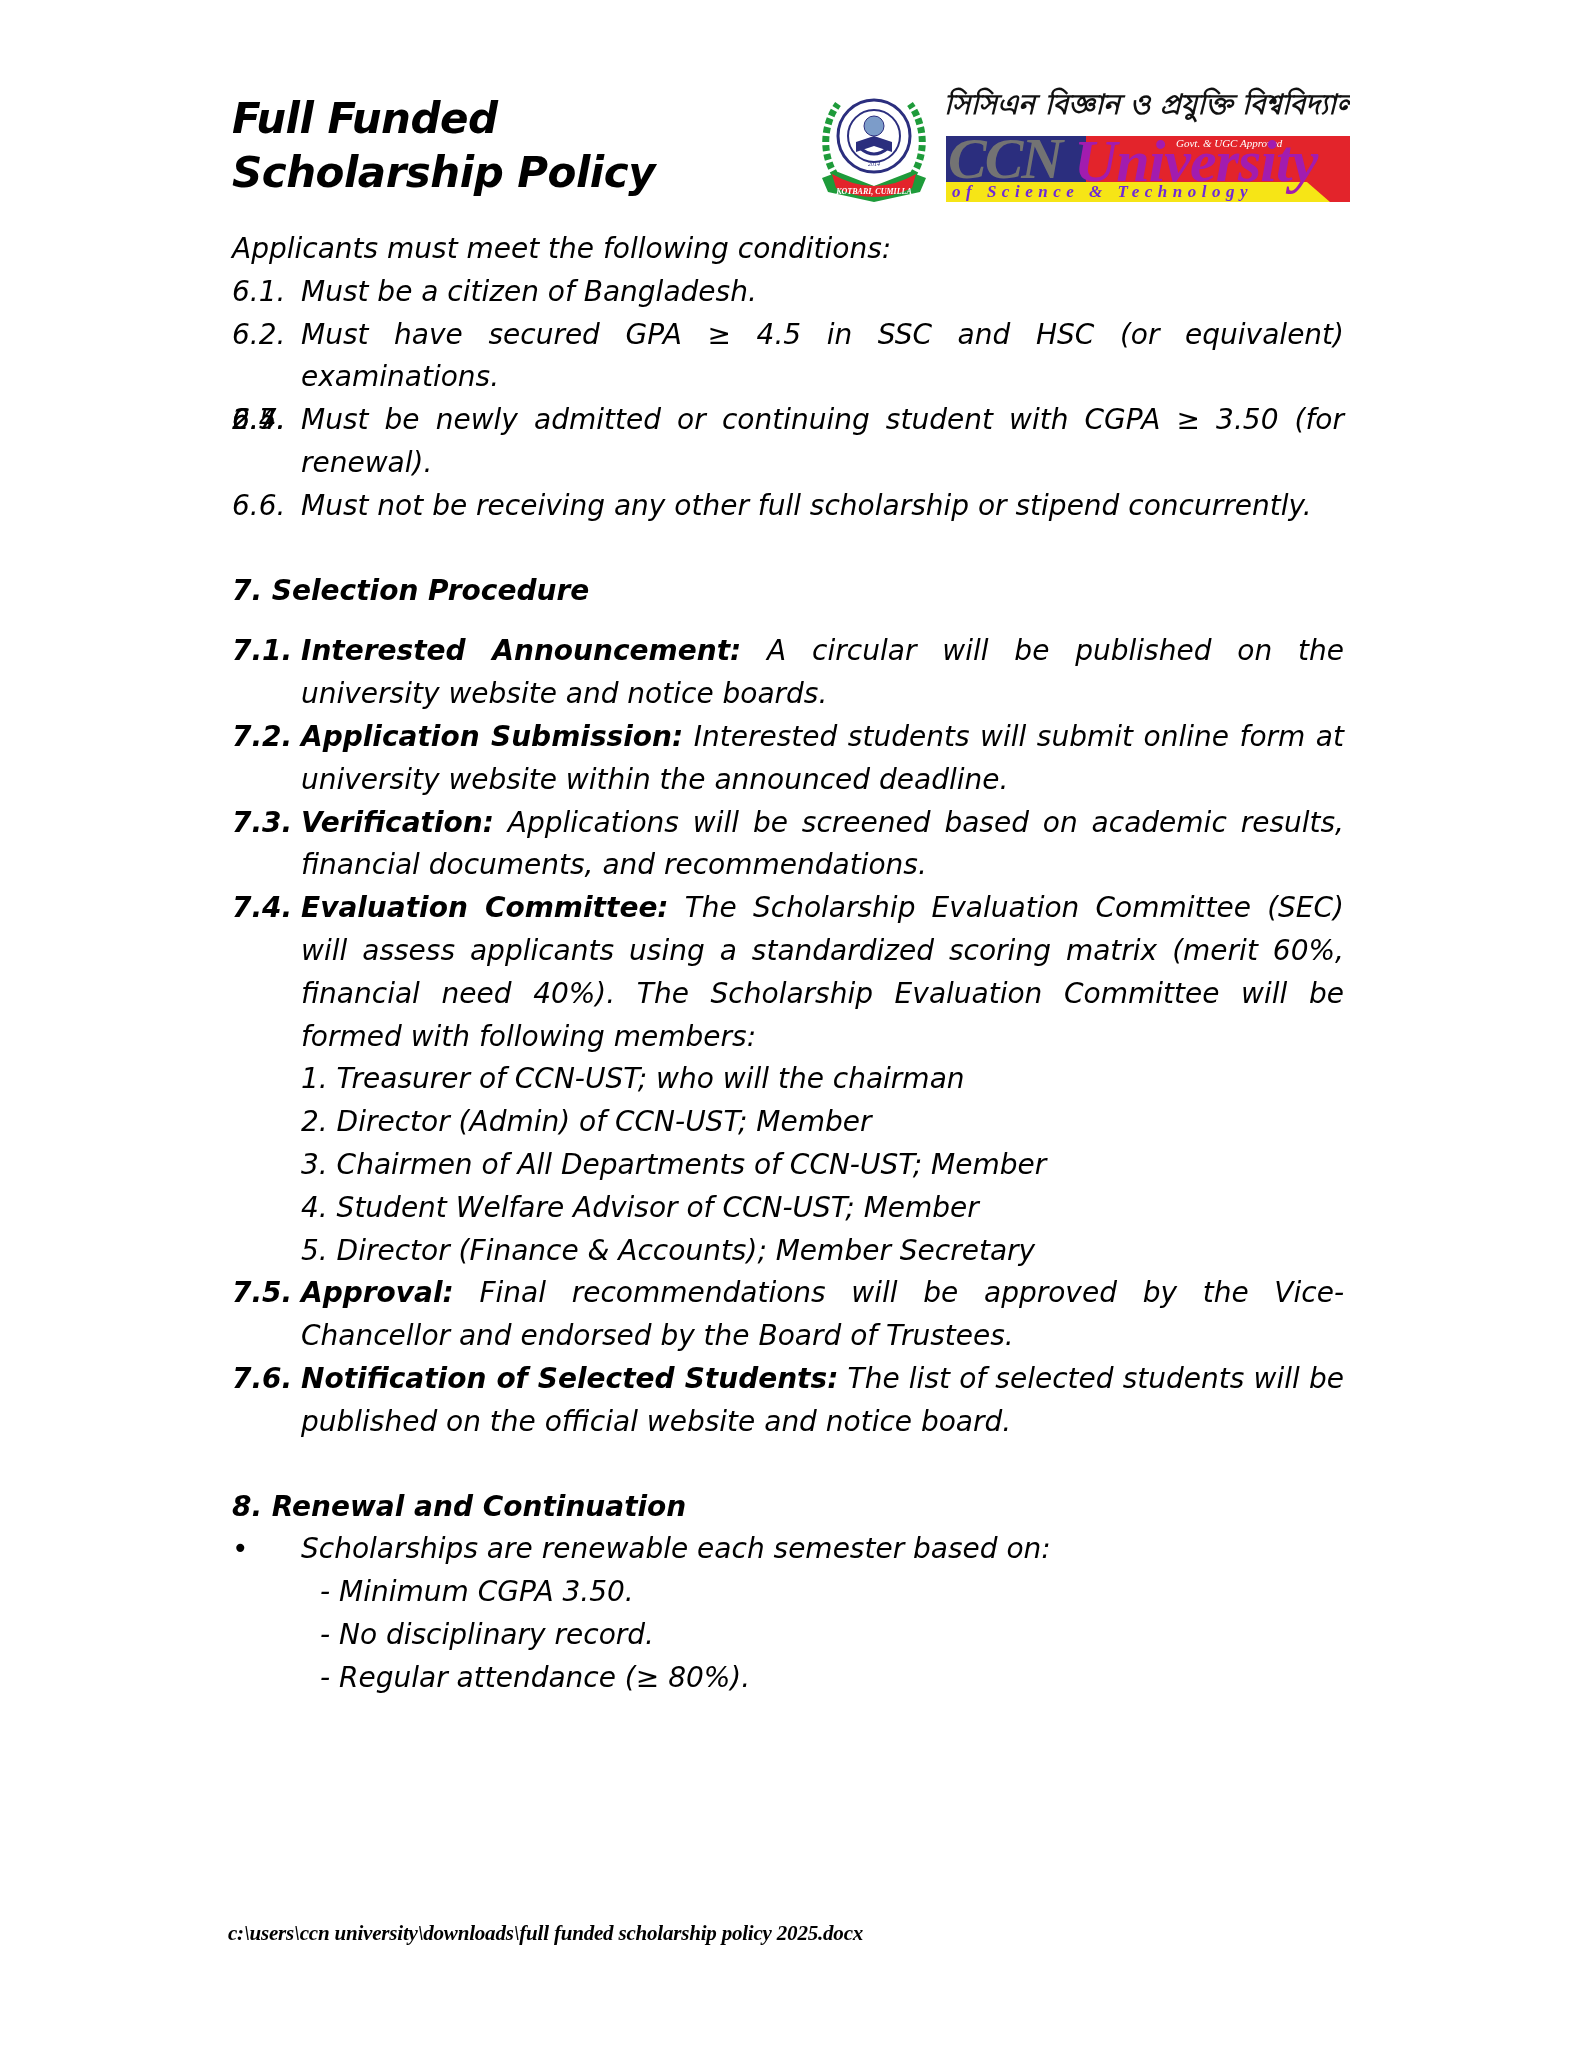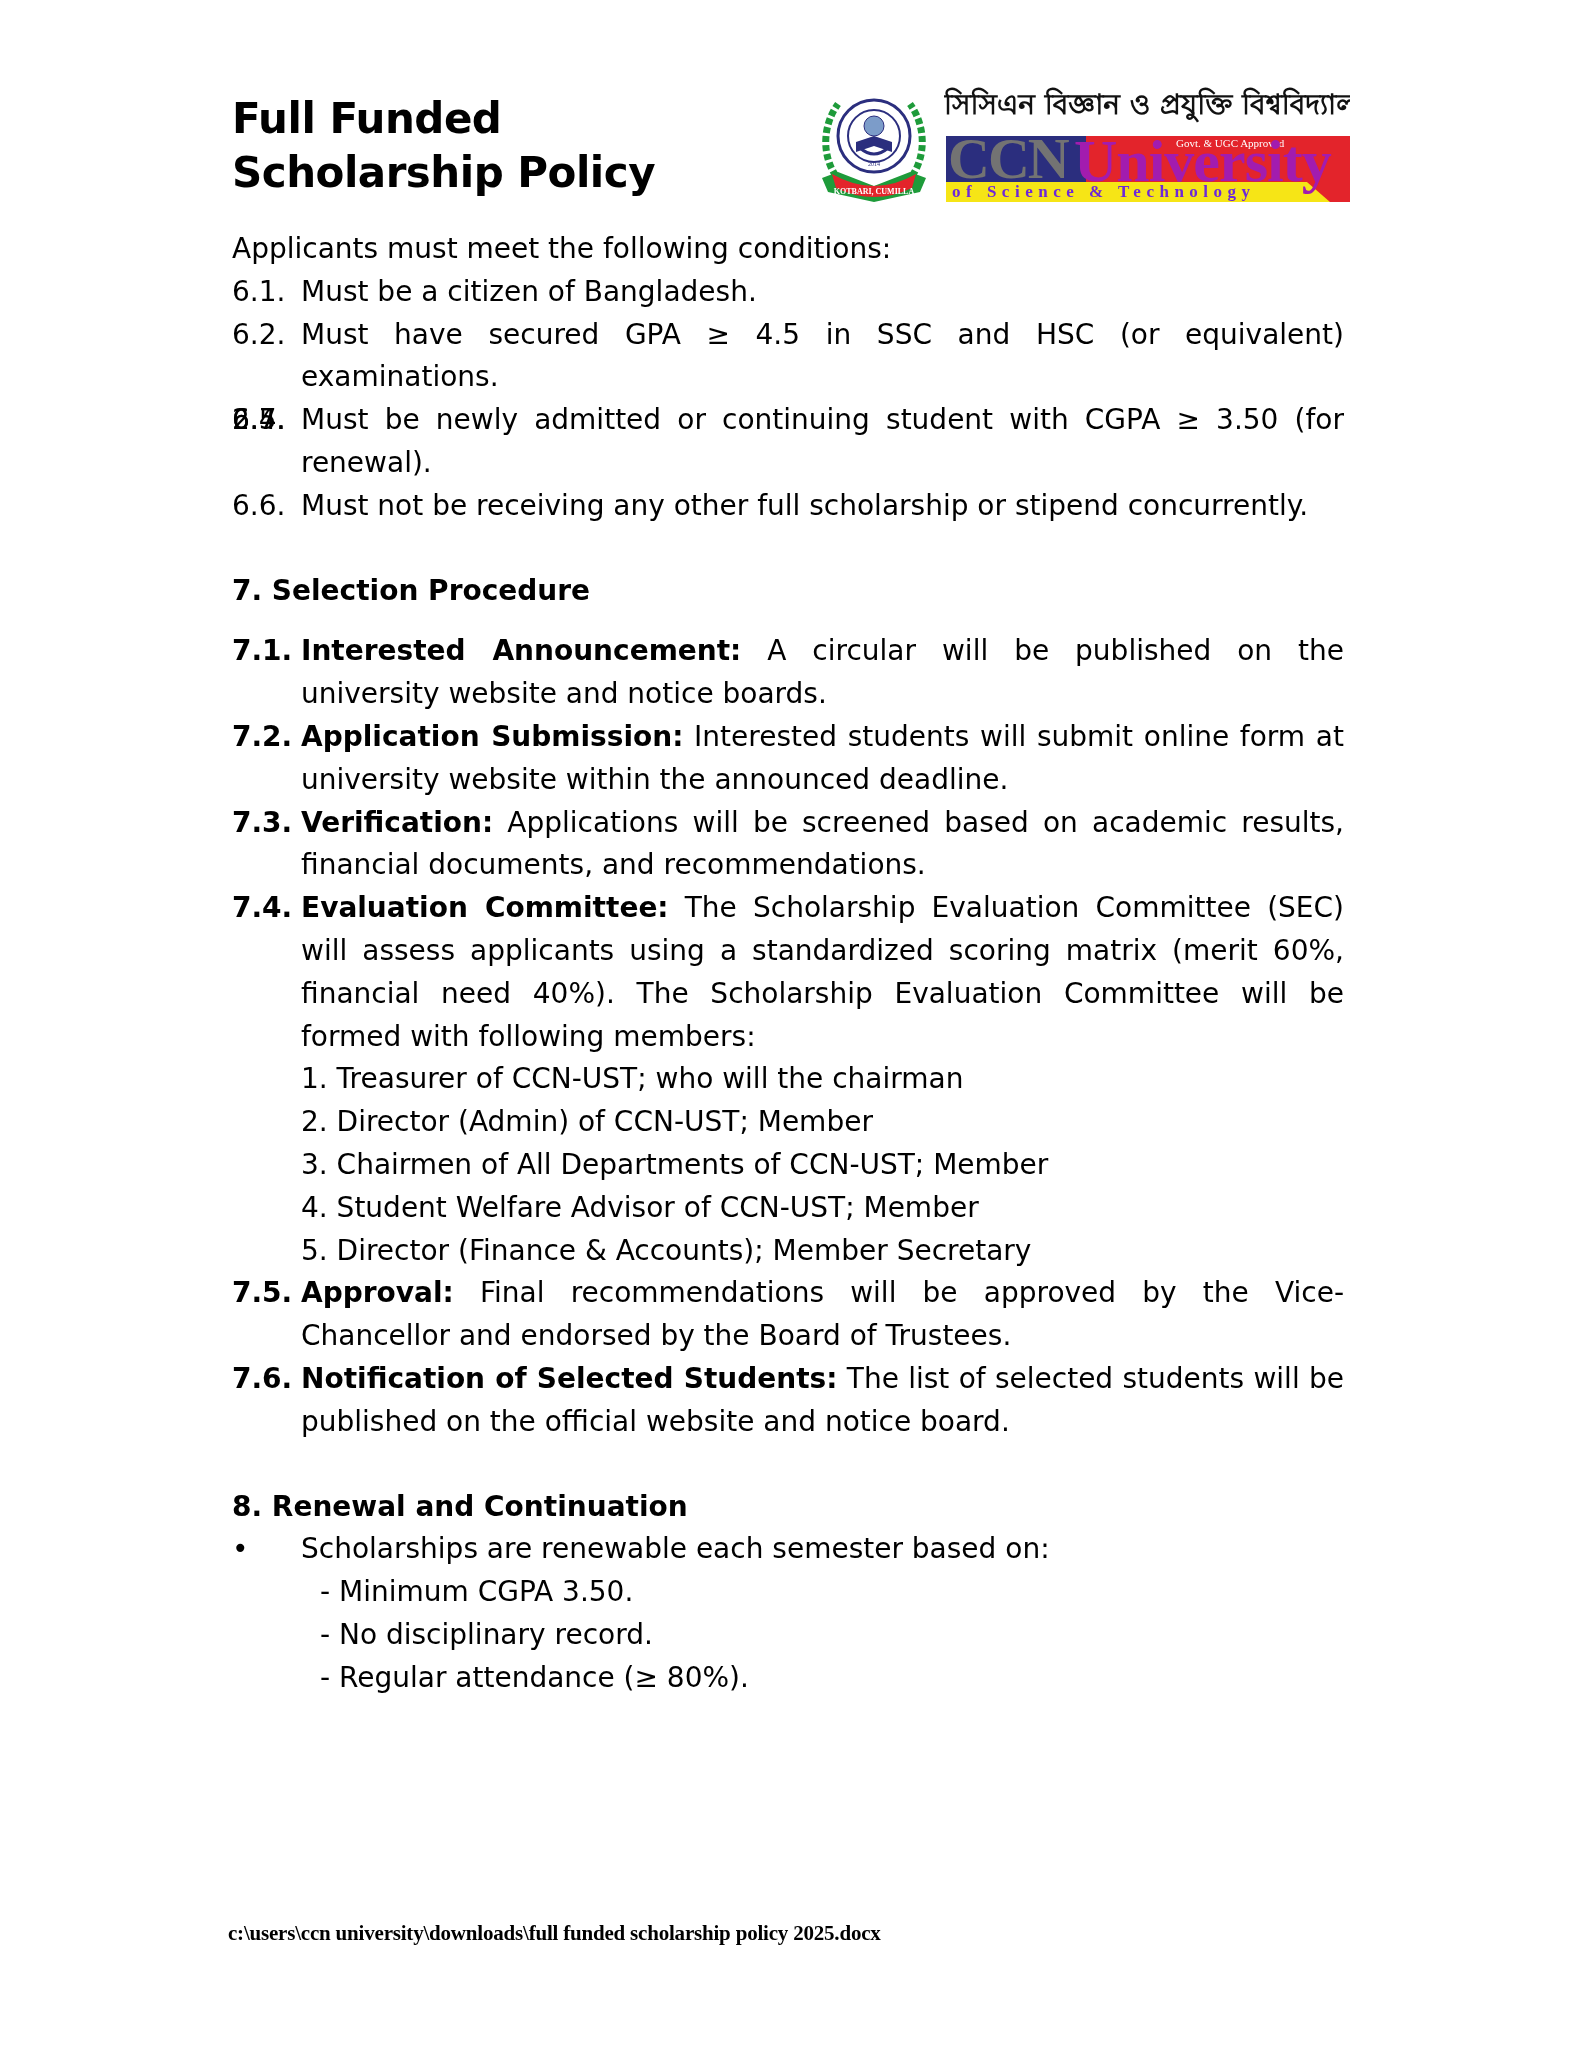--- a/index.html
+++ b/index.html
@@ -1,20 +1,20 @@
 <!DOCTYPE html>
 <html><head>
 <meta charset="utf-8">
 <style>
   html, body { margin: 0; padding: 0; background: #ffffff; }
   body {
     width: 1583px; height: 2048px; position: relative; overflow: hidden;
     font-family: "DejaVu Sans", sans-serif; color: #000;
   }
-  .page { position: absolute; left: 0; top: 0; width: 1583px; height: 2048px; }
+  .page { position: absolute; left: 0; top: 0; width: 1583px; height: 2048px; font-style: italic; }
 
   
   .doc-title {
     position: absolute; left: 232px; top: 92px;
     font-family: "DejaVu Sans", sans-serif; font-weight: bold;
     font-size: 42px; line-height: 54px; letter-spacing: -0.5px;
   }
   .logo {
     position: absolute; left: 816px; top: 86px; width: 534px; height: 116px;
   }

